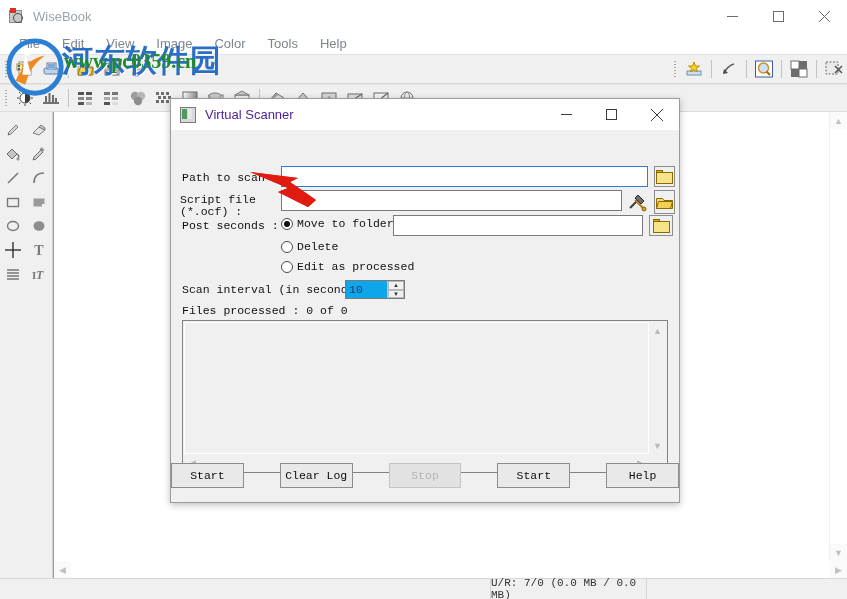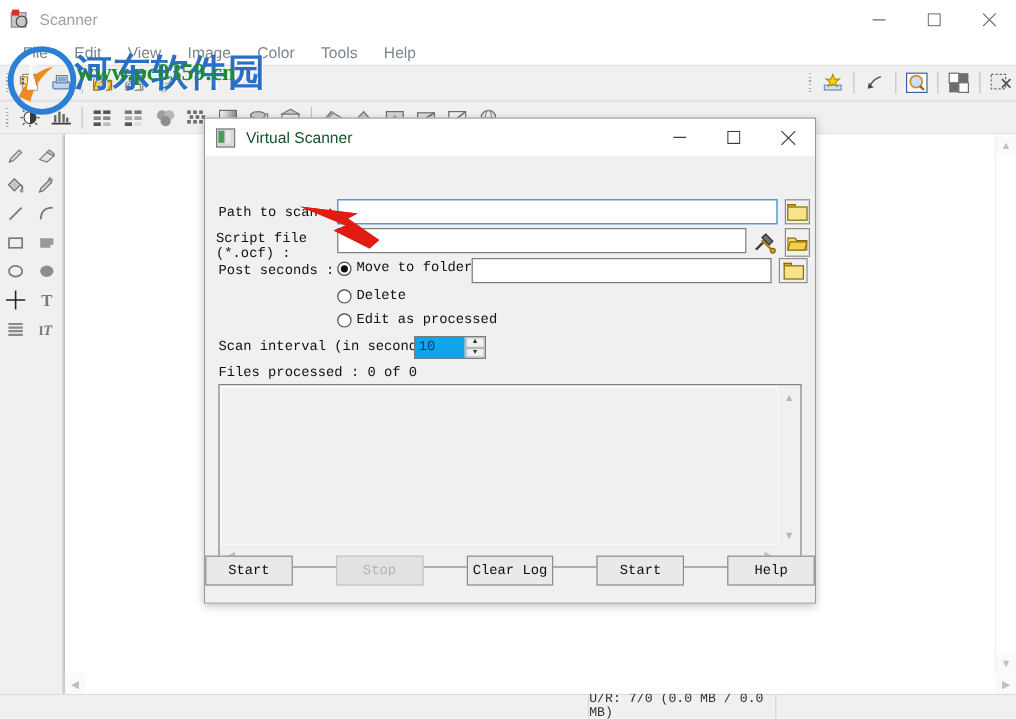--- a/index.html
+++ b/index.html
@@ -70,21 +70,21 @@
           font-family:"Liberation Serif",serif;}
 
   
   .dialog{position:absolute;left:170px;top:98px;width:508px;height:403px;background:#f0f0f0;
           border:1px solid #9b9b9b;box-shadow:0 2px 7px rgba(0,0,0,.25);z-index:60;
           display:flex;flex-direction:column;}
   .dlg-title{height:31px;background:#ffffff;display:flex;align-items:center;flex:0 0 auto;}
   .dlg-ico{width:14px;height:14px;margin-left:9px;margin-right:9px;border:1px solid #7b7b7b;background:#d9d9d9;position:relative;}
   .dlg-ico:after{content:"";position:absolute;left:1px;top:1px;width:5px;height:10px;background:#4e9a5f;}
   .dlg-ico:before{content:"";position:absolute;left:7px;top:1px;width:4px;height:10px;background:#e8e8e8;}
-  .dlg-name{font-size:13px;color:#14532d;font-family:"Liberation Sans",sans-serif;}
+  .dlg-name{font-size:13px;color:#4c1d95;font-family:"Liberation Sans",sans-serif;}
   .dlg-wbtns{margin-left:auto;display:flex;}
   .dlg-wbtn{width:45px;height:31px;display:flex;align-items:center;justify-content:center;color:#3c3c3c;}
 
   .dlg-body{flex:1;position:relative;padding:0;background:#f0f0f0;}
 
   .mono{font-family:"Liberation Mono","DejaVu Sans Mono",monospace;font-size:11.5px;color:#101010;}
 
   .row-label{position:absolute;}
   .tinput{position:absolute;background:#ffffff;border:1px solid #7a7a7a;box-sizing:border-box;}
   .tinput.focus{border:1px solid #2d7dd2;}
@@ -129,21 +129,21 @@
 <body>
 
 <div class="app">
 
   <div class="titlebar">
     <div class="tb-icon">
       <span class="g1"></span>
         <span class="g2"></span>
         <span class="g3"></span>
     </div>
-    <div class="tb-title">Scanner</div>
+    <div class="tb-title">WiseBook</div>
     <div class="winbtns">
       <div class="winbtn">
         <svg width="11" height="11" viewBox="0 0 11 11">
             <line x1="0" y1="5.5" x2="11" y2="5.5" stroke="#6b6b6b" stroke-width="1"></line>
           </svg>
       </div>
       <div class="winbtn">
         <svg width="11" height="11" viewBox="0 0 11 11">
             <rect x="0.5" y="0.5" width="10" height="10" fill="none" stroke="#6b6b6b" stroke-width="1"></rect>
           </svg>
@@ -588,22 +588,22 @@
         <div class="log-arr" style="bottom:0;left:0;">▼</div>
       </div>
       <div class="log-h">
         <div class="log-arr" style="left:0;top:0;">◀</div>
         <div class="log-arr" style="right:0;top:0;">▶</div>
       </div>
     </div>
 
     <div class="dlgbtns">
       <div class="dbtn">Start</div>
+      <div class="dbtn">Clear Log</div>
       <div class="dbtn disabled">Stop</div>
-      <div class="dbtn">Clear Log</div>
       <div class="dbtn">Start</div>
       <div class="dbtn">Help</div>
     </div>
   </div>
 </div>
 
 <svg class="redarrow" viewBox="0 0 120 46">
   <path d="M2 10 L40 26 L30 30 L60 45 L68 38 L42 20 L50 16 Z" fill="#e01b10"></path>
   <path d="M2 10 L50 16 L42 20 L68 38 L60 45 L30 30 L40 26 Z" fill="#e01b10"></path>
 </svg>

